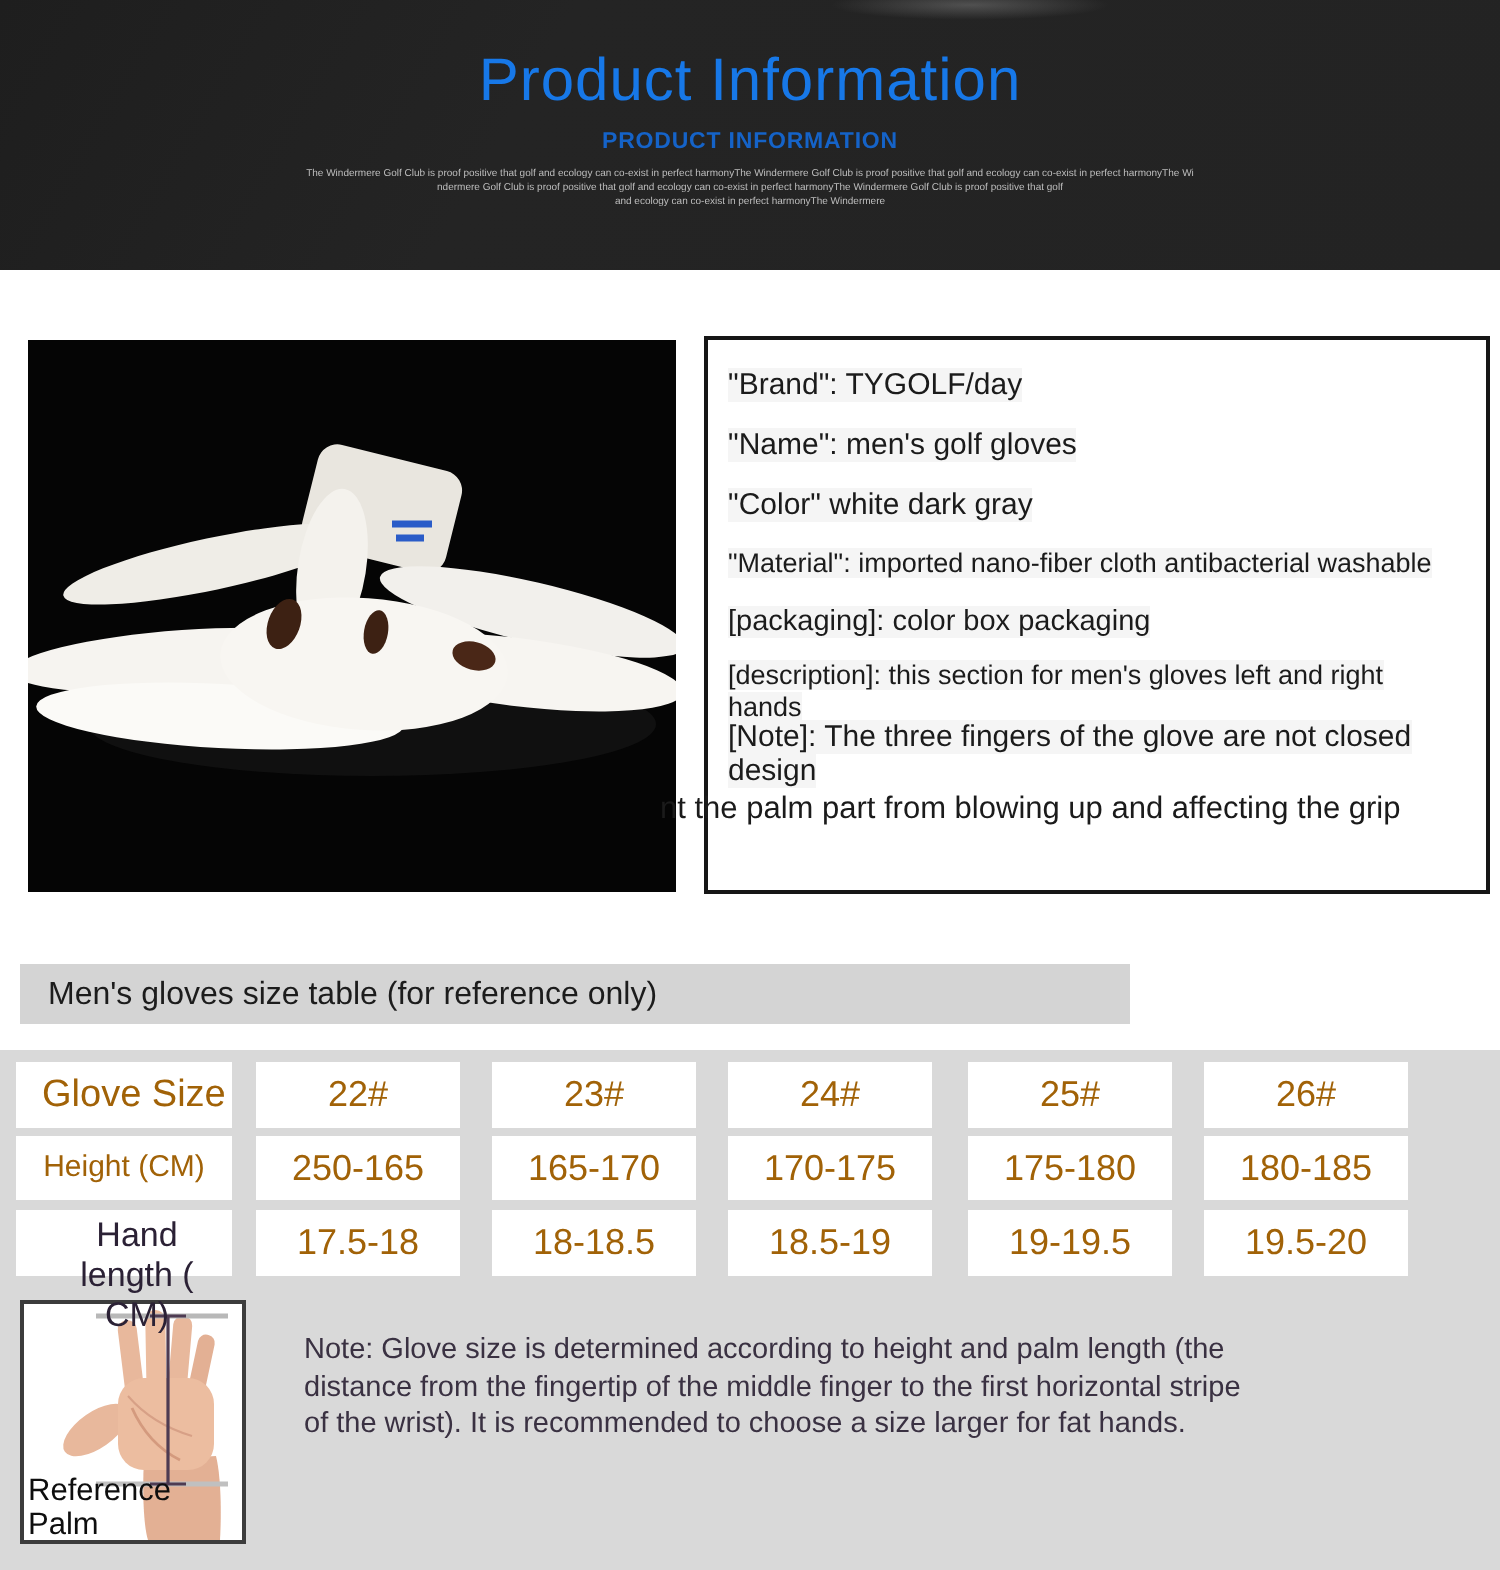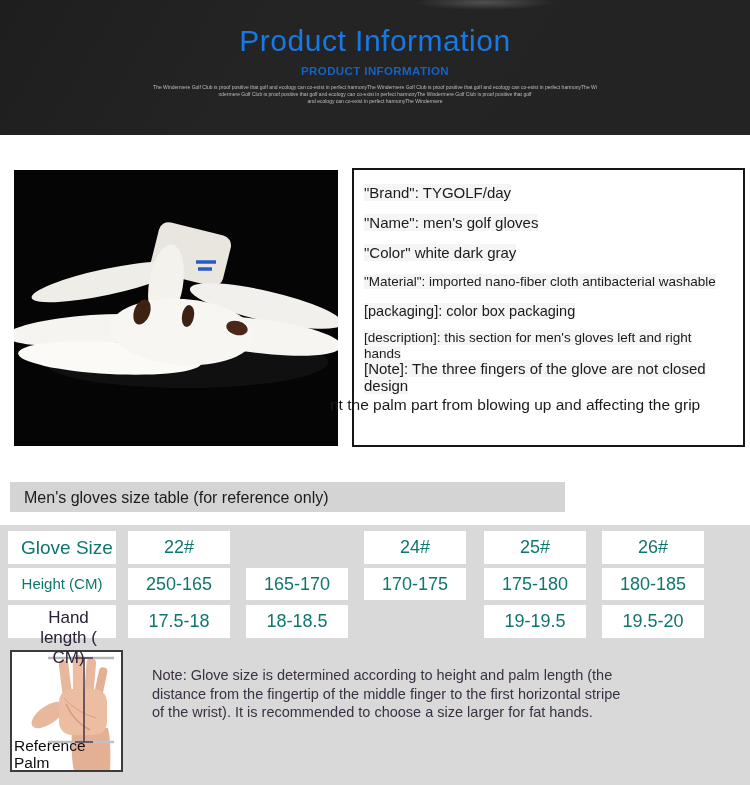--- a/index.html
+++ b/index.html
@@ -32,21 +32,21 @@
   .dl4{top:133px;font-size:14.5px;}
   .dl5{top:160px;font-size:13.5px;width:330px;line-height:16px;}
   .dl6{top:190px;font-size:15px;width:350px;line-height:17px;}
   .dl7{top:226px;left:-24px;font-size:15.5px;width:440px;white-space:nowrap;}
   
   .table-title-bar{position:absolute;left:10px;top:482px;width:555px;height:30px;
     background:#d4d4d4;font-size:16px;color:#1c1c1c;line-height:31px;
     padding-left:14px;box-sizing:border-box;}
   
   .size-area{position:absolute;left:0;top:525px;width:750px;height:260px;background:#d9d9d9;}
-  .cell{position:absolute;background:#fff;text-align:center;color:#0f766e;}
+  .cell{position:absolute;background:#fff;text-align:center;color:#a16207;}
   .corner{left:8px;top:6px;width:108px;height:33px;font-size:19px;line-height:33px;
     text-align:left;padding-left:13px;box-sizing:border-box;}
   .hlabel{left:8px;top:43px;width:108px;height:32px;font-size:15px;line-height:32px;}
   .handlabel{left:8px;top:80px;width:108px;height:33px;font-size:17px;line-height:20px;
     text-align:center;padding:3px 0 0 13px;box-sizing:border-box;white-space:pre-line;
     overflow:visible;z-index:3;color:#2b2135;}
   .r1{top:6px;height:33px;font-size:18px;line-height:33px;}
   .r2{top:43px;height:32px;font-size:18px;line-height:32px;}
   .r3{top:80px;height:33px;font-size:18px;line-height:33px;}
   .c1{left:128px;width:102px;}
@@ -119,36 +119,38 @@
   </section>
 
   <div class="table-title-bar">
     <span>Men's gloves size table (for reference only)</span>
   </div>
 
   <section class="size-area">
 
     <div class="cell corner">Glove Size</div>
     <div class="cell r1 c1">22#</div>
+    <div class="cell r1 c2">23#</div>
     <div class="cell r1 c3">24#</div>
     <div class="cell r1 c4">25#</div>
     <div class="cell r1 c5">26#</div>
 
     <div class="cell hlabel">Height (CM)</div>
     <div class="cell r2 c1">250-165</div>
     <div class="cell r2 c2">165-170</div>
     <div class="cell r2 c3">170-175</div>
     <div class="cell r2 c4">175-180</div>
     <div class="cell r2 c5">180-185</div>
 
     <div class="cell handlabel">Hand
 length (
 CM)</div>
     <div class="cell r3 c1">17.5-18</div>
     <div class="cell r3 c2">18-18.5</div>
+    <div class="cell r3 c3">18.5-19</div>
     <div class="cell r3 c4">19-19.5</div>
     <div class="cell r3 c5">19.5-20</div>
 
     <div class="palm-box">
       <svg width="109" height="118" viewBox="0 0 109 118" style="position:absolute;right:0;bottom:0;">
 
         <path d="M60 78 C59 95 60 112 62 118 L98 118 C99 100 98 84 96 76 Z" fill="#e3b094"></path>
 
         <ellipse cx="36" cy="63" rx="19" ry="9" fill="#e8b89c" transform="rotate(-35 36 63)"></ellipse>
 

